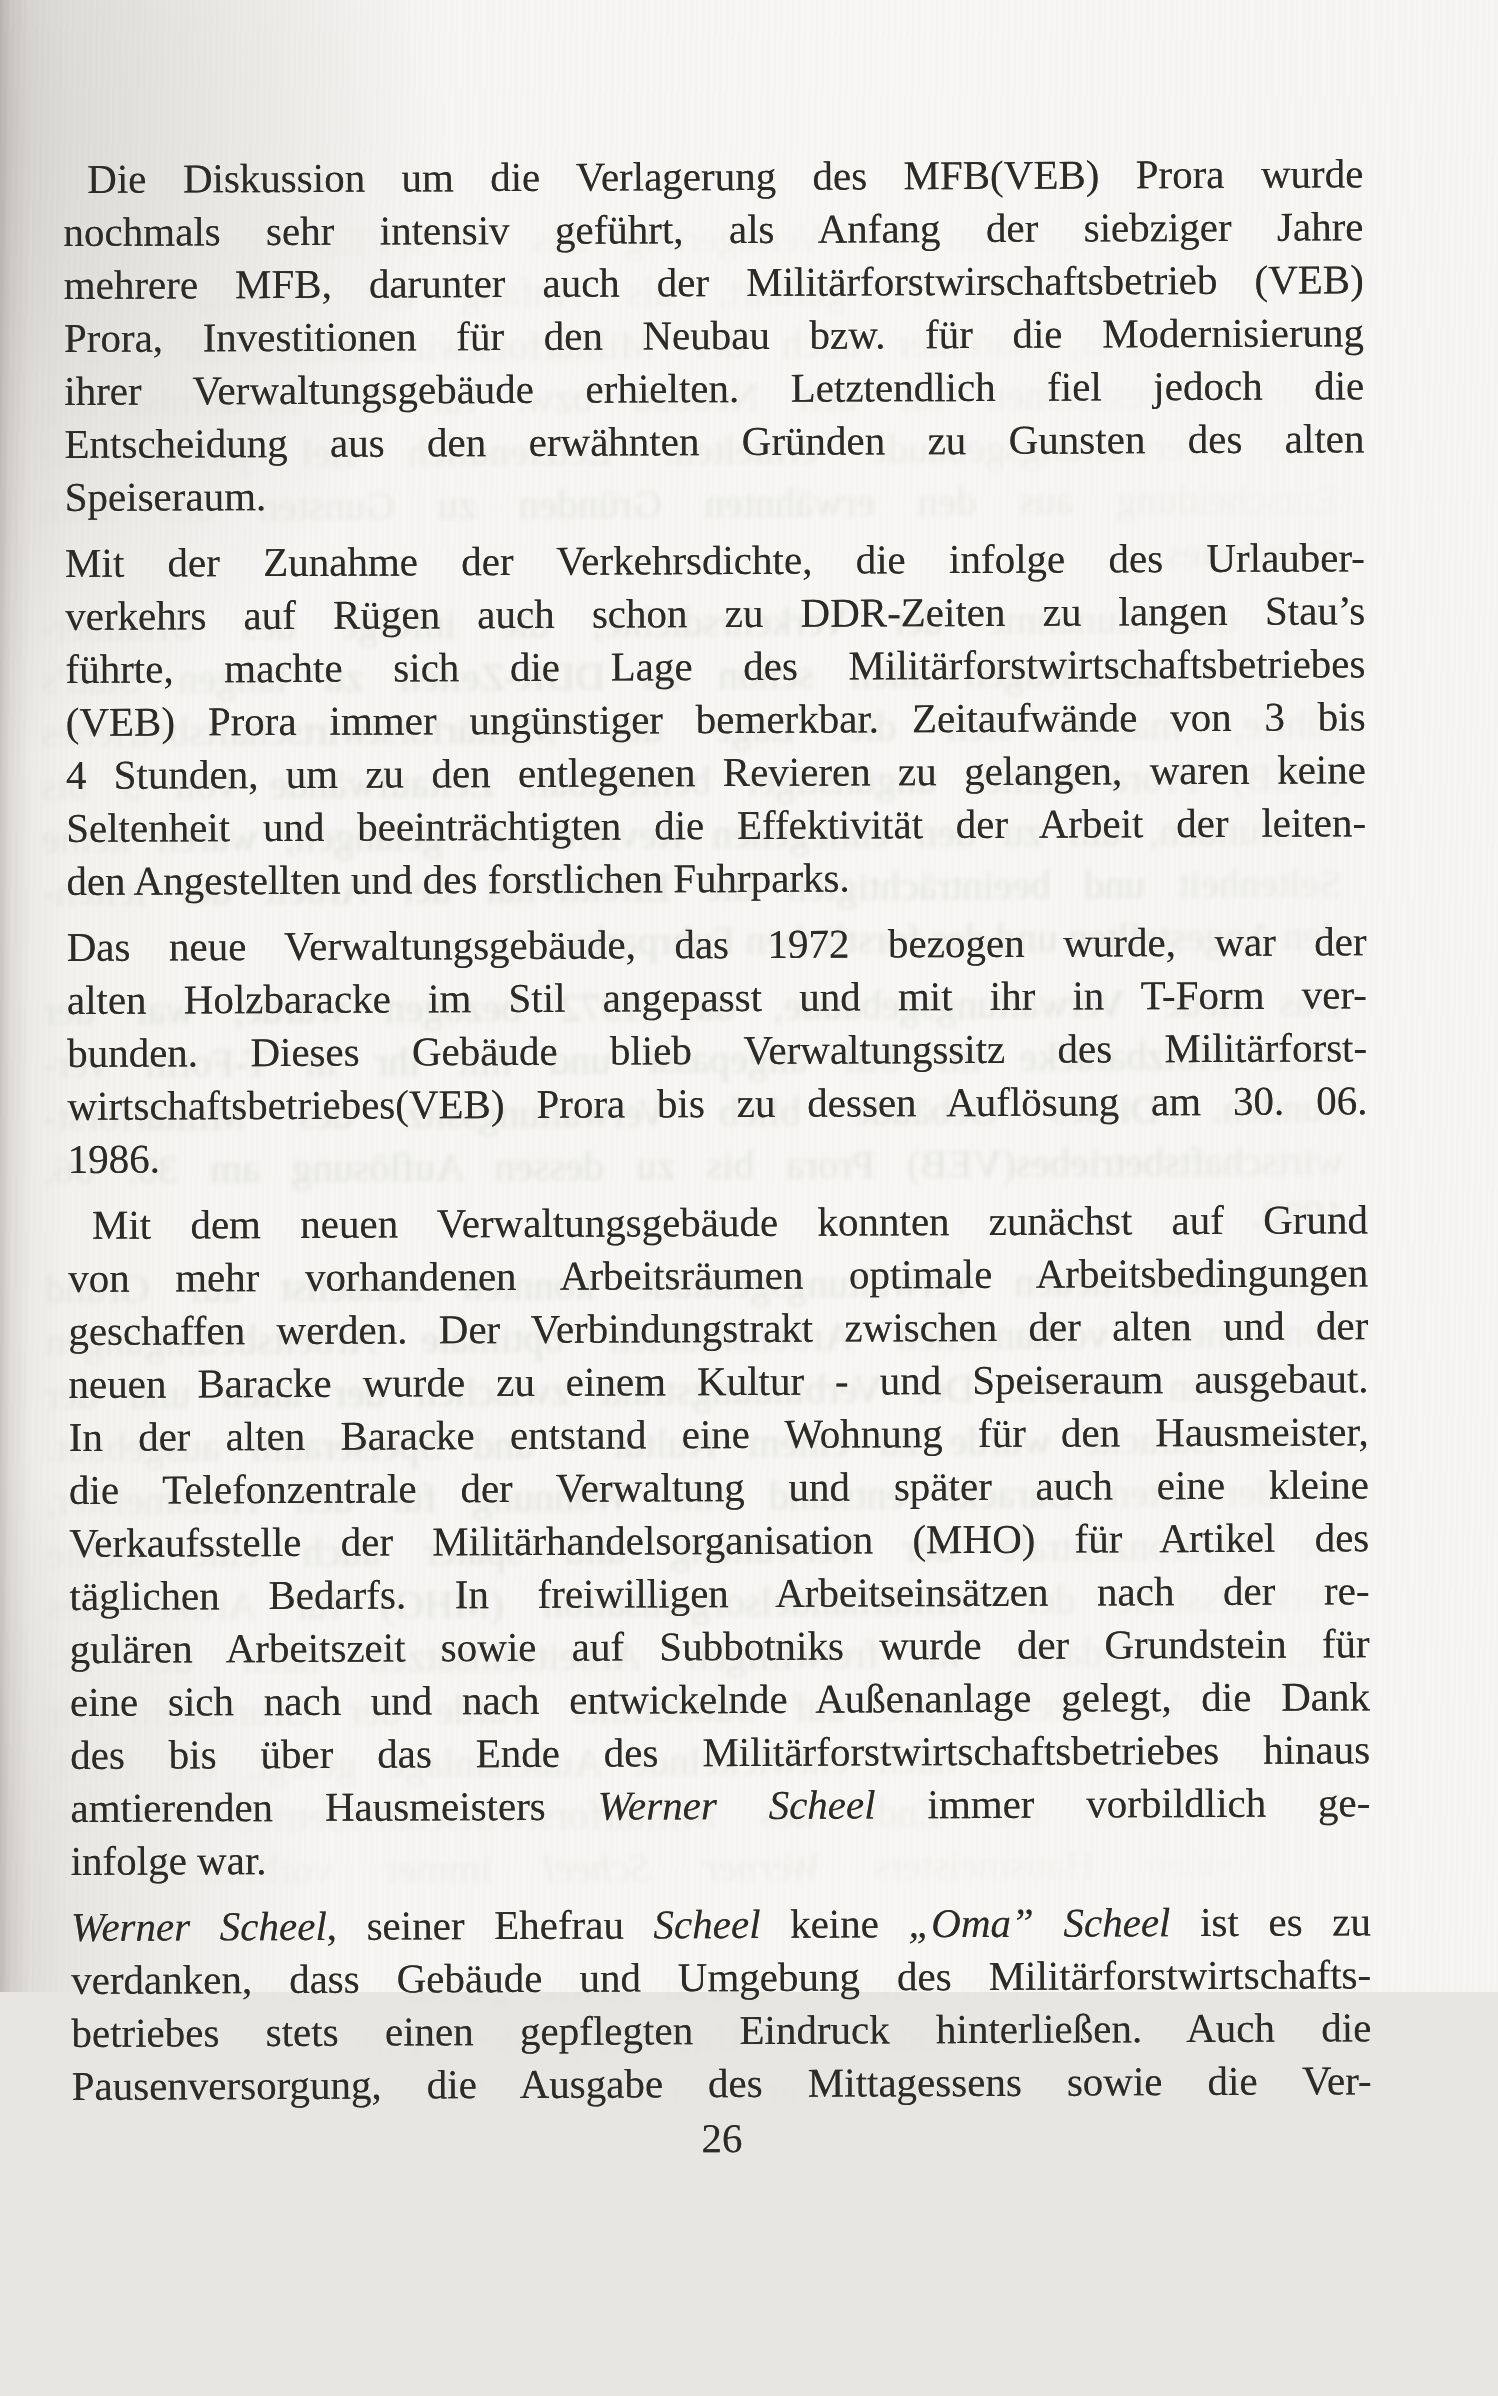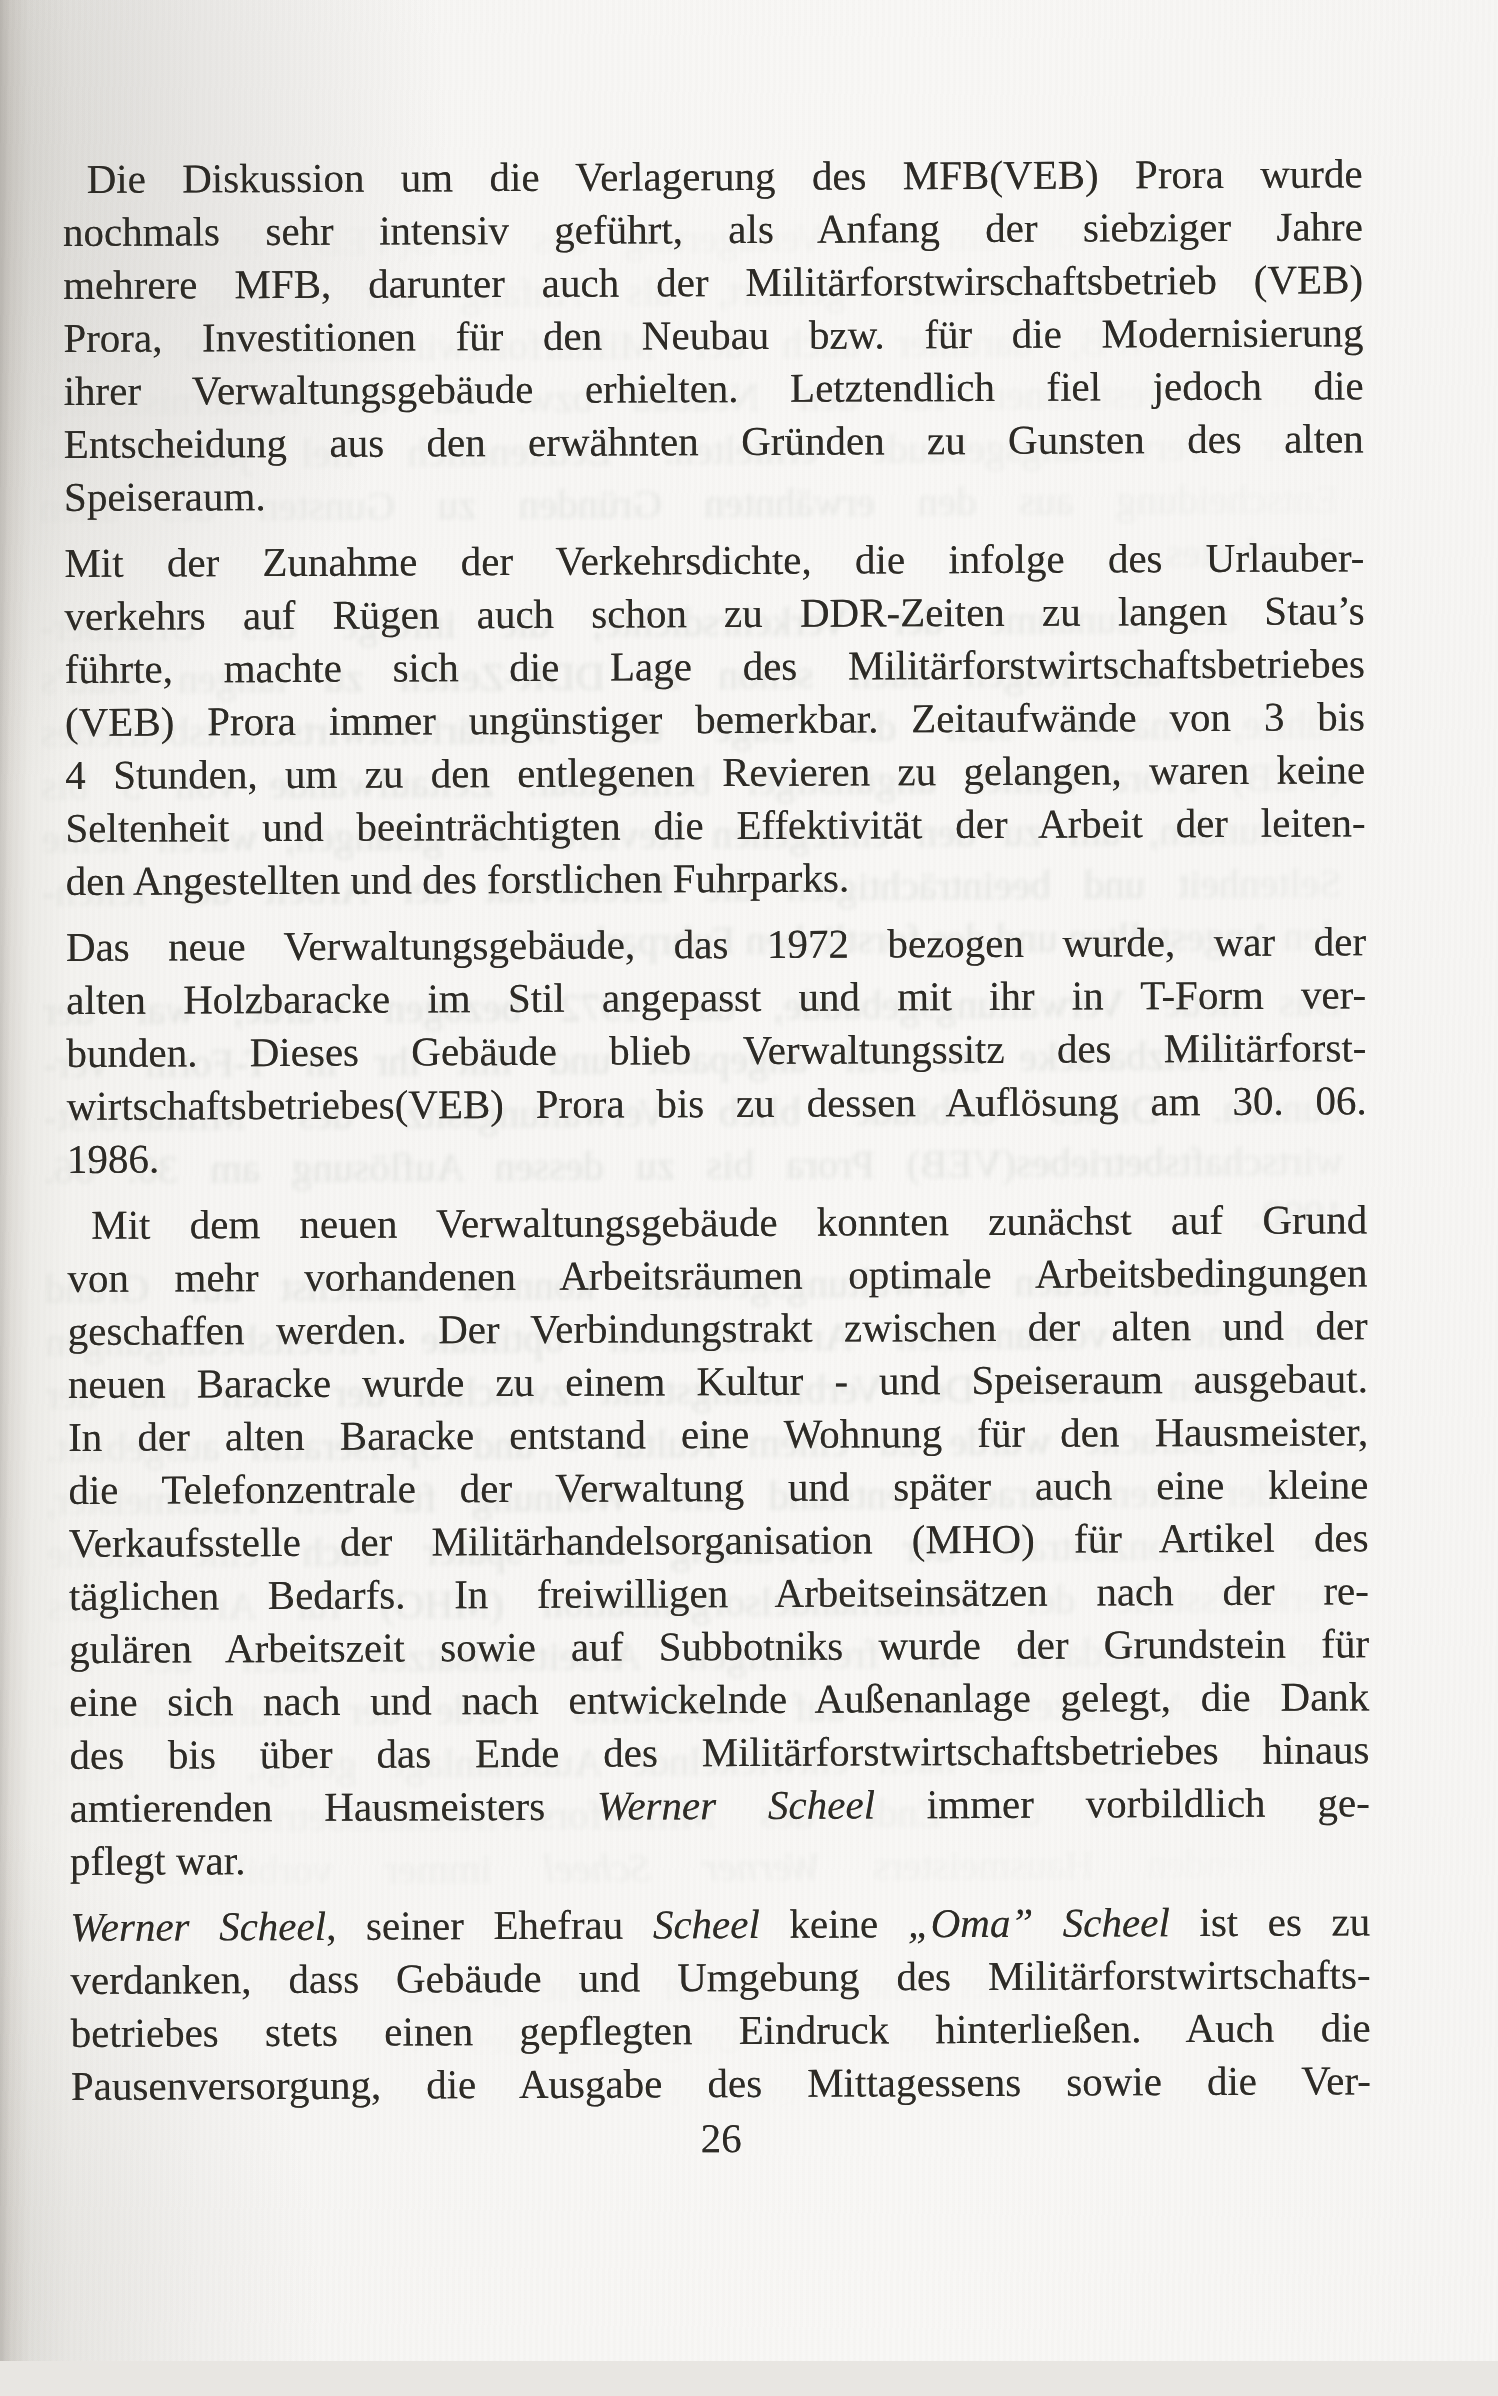--- a/index.html
+++ b/index.html
@@ -8,21 +8,21 @@
     background: #e8e6e2;
   }
   body {
     width: 1498px;
     height: 2396px;
     overflow: hidden;
   }
   .page {
     position: relative;
     width: 1498px;
-    height: 2361px;
+    height: 1992px;
     font-family: "Liberation Serif", "DejaVu Serif", serif;
     color: #2d2b26;
     background:
       radial-gradient(900px 1100px at -6% 6%, rgba(88,82,74,.20), rgba(88,82,74,0) 60%),
       radial-gradient(700px 900px at -4% 98%, rgba(96,90,82,.12), rgba(96,90,82,0) 55%),
       linear-gradient(to right, #c9c6c1 0px, #dedbd6 10px, #ecebe7 30px, #f3f2ef 70px, #f6f5f3 200px, #f8f7f5 60%, #f6f5f3 100%);
   }
   
   .page::after {
     content: "";
@@ -169,21 +169,21 @@
           <div class="line just"><span>geschaffen werden. Der Verbindungstrakt zwischen der alten und der</span></div>
           <div class="line just"><span>neuen Baracke wurde zu einem Kultur - und Speiseraum ausgebaut.</span></div>
           <div class="line just"><span>In der alten Baracke entstand eine Wohnung für den Hausmeister,</span></div>
           <div class="line just"><span>die Telefonzentrale der Verwaltung und später auch eine kleine</span></div>
           <div class="line just"><span>Verkaufsstelle der Militärhandelsorganisation (MHO) für Artikel des</span></div>
           <div class="line just"><span>täglichen Bedarfs. In freiwilligen Arbeitseinsätzen nach der re-</span></div>
           <div class="line just"><span>gulären Arbeitszeit sowie auf Subbotniks wurde der Grundstein für</span></div>
           <div class="line just"><span>eine sich nach und nach entwickelnde Außenanlage gelegt, die Dank</span></div>
           <div class="line just"><span>des bis über das Ende des Militärforstwirtschaftsbetriebes hinaus</span></div>
           <div class="line just"><span>amtierenden Hausmeisters </span><em>Werner Scheel</em><span> immer vorbildlich ge-</span></div>
-          <div class="line"><span>pflegt war.</span></div>
+          <div class="line"><span>infolge war.</span></div>
         </div>
         <div class="paragraph">
           <div class="line just"><em>Werner Scheel</em><span>, seiner Ehefrau </span><em>Scheel</em><span> keine </span><em>„Oma” Scheel</em><span> ist es zu</span></div>
           <div class="line just"><span>verdanken, dass Gebäude und Umgebung des Militärforstwirtschafts-</span></div>
           <div class="line just"><span>betriebes stets einen gepflegten Eindruck hinterließen. Auch die</span></div>
           <div class="line just"><span>Pausenversorgung, die Ausgabe des Mittagessens sowie die Ver-</span></div>
         </div>
       </div>
     <div class="pagenum">26</div>
   </div>

